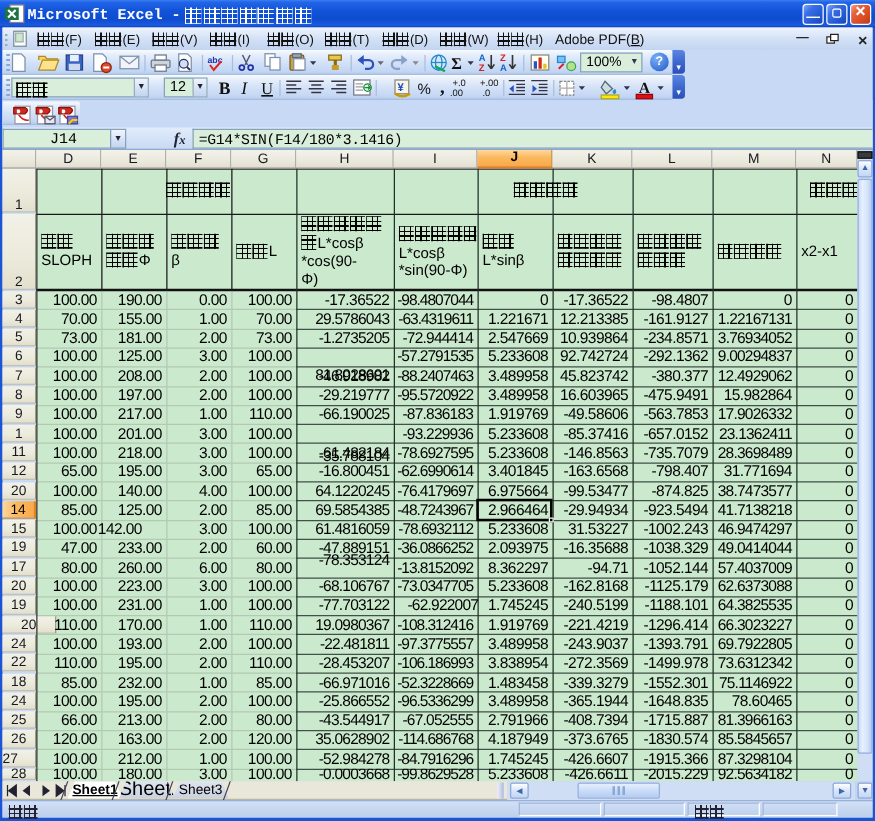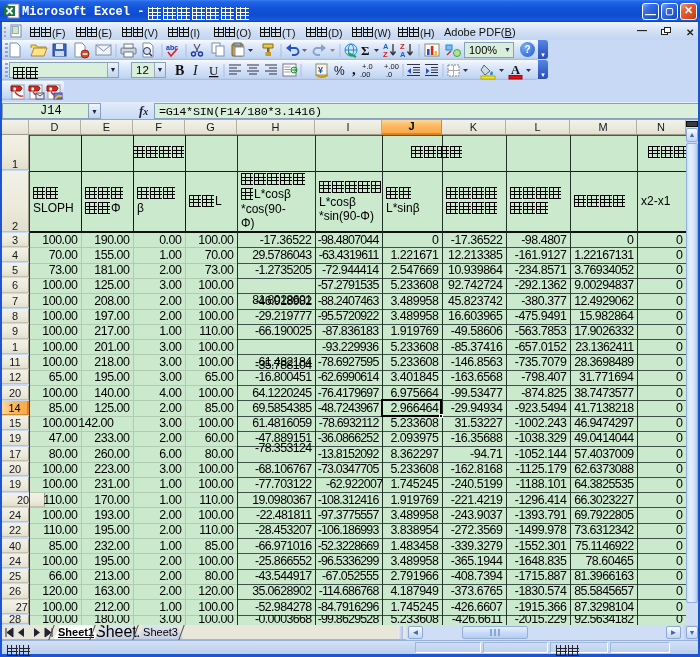--- a/index.html
+++ b/index.html
@@ -267,25 +267,25 @@
 <div class="ab" style="left:2px;top:385.5px;width:27px;height:14.3px;background:linear-gradient(180deg,#f2f1e8 0%,#eceadb 60%,#e2dfcd 100%);border-right:1px solid #9c9a8a;border-bottom:1px solid #c4c1b2;text-align:center;font-size:11px;color:#15181f;line-height:14.3px">20</div>
 <div class="ab" style="left:2px;top:400.8px;width:27px;height:14.3px;background:linear-gradient(90deg,#fdd89e 0%,#fbb95f 45%,#f9a94a 100%);border-right:2px solid #e0821e;border-bottom:1px solid #c98a30;text-align:center;font-size:11px;color:#000;line-height:14.3px">14</div>
 <div class="ab" style="left:2px;top:416.1px;width:27px;height:14.3px;background:linear-gradient(180deg,#f2f1e8 0%,#eceadb 60%,#e2dfcd 100%);border-right:1px solid #9c9a8a;border-bottom:1px solid #c4c1b2;text-align:center;font-size:11px;color:#15181f;line-height:14.3px">15</div>
 <div class="ab" style="left:2px;top:431.4px;width:27px;height:14.3px;background:linear-gradient(180deg,#f2f1e8 0%,#eceadb 60%,#e2dfcd 100%);border-right:1px solid #9c9a8a;border-bottom:1px solid #c4c1b2;text-align:center;font-size:11px;color:#15181f;line-height:14.3px">19</div>
 <div class="ab" style="left:2px;top:446.70000000000005px;width:27px;height:14.3px;background:linear-gradient(180deg,#f2f1e8 0%,#eceadb 60%,#e2dfcd 100%);border-right:1px solid #9c9a8a;border-bottom:1px solid #c4c1b2;text-align:center;font-size:11px;color:#15181f;line-height:14.3px">17</div>
 <div class="ab" style="left:2px;top:462.0px;width:27px;height:14.3px;background:linear-gradient(180deg,#f2f1e8 0%,#eceadb 60%,#e2dfcd 100%);border-right:1px solid #9c9a8a;border-bottom:1px solid #c4c1b2;text-align:center;font-size:11px;color:#15181f;line-height:14.3px">20</div>
 <div class="ab" style="left:2px;top:477.3px;width:27px;height:14.3px;background:linear-gradient(180deg,#f2f1e8 0%,#eceadb 60%,#e2dfcd 100%);border-right:1px solid #9c9a8a;border-bottom:1px solid #c4c1b2;text-align:center;font-size:11px;color:#15181f;line-height:14.3px">19</div>
 <div class="ab" style="left:2px;top:492.6px;width:43px;height:14.3px;background:linear-gradient(180deg,#f2f1e8 0%,#eceadb 60%,#e2dfcd 100%);border-right:1px solid #9c9a8a;border-bottom:1px solid #c4c1b2;text-align:center;font-size:11px;color:#15181f;line-height:14.3px">20</div>
 <div class="ab" style="left:2px;top:507.90000000000003px;width:27px;height:14.3px;background:linear-gradient(180deg,#f2f1e8 0%,#eceadb 60%,#e2dfcd 100%);border-right:1px solid #9c9a8a;border-bottom:1px solid #c4c1b2;text-align:center;font-size:11px;color:#15181f;line-height:14.3px">24</div>
 <div class="ab" style="left:2px;top:523.2px;width:27px;height:14.3px;background:linear-gradient(180deg,#f2f1e8 0%,#eceadb 60%,#e2dfcd 100%);border-right:1px solid #9c9a8a;border-bottom:1px solid #c4c1b2;text-align:center;font-size:11px;color:#15181f;line-height:14.3px">22</div>
-<div class="ab" style="left:2px;top:538.5px;width:27px;height:14.3px;background:linear-gradient(180deg,#f2f1e8 0%,#eceadb 60%,#e2dfcd 100%);border-right:1px solid #9c9a8a;border-bottom:1px solid #c4c1b2;text-align:center;font-size:11px;color:#15181f;line-height:14.3px">40</div>
+<div class="ab" style="left:2px;top:538.5px;width:27px;height:14.3px;background:linear-gradient(180deg,#f2f1e8 0%,#eceadb 60%,#e2dfcd 100%);border-right:1px solid #9c9a8a;border-bottom:1px solid #c4c1b2;text-align:center;font-size:11px;color:#15181f;line-height:14.3px">18</div>
 <div class="ab" style="left:2px;top:553.8px;width:27px;height:14.3px;background:linear-gradient(180deg,#f2f1e8 0%,#eceadb 60%,#e2dfcd 100%);border-right:1px solid #9c9a8a;border-bottom:1px solid #c4c1b2;text-align:center;font-size:11px;color:#15181f;line-height:14.3px">24</div>
 <div class="ab" style="left:2px;top:569.1px;width:27px;height:14.3px;background:linear-gradient(180deg,#f2f1e8 0%,#eceadb 60%,#e2dfcd 100%);border-right:1px solid #9c9a8a;border-bottom:1px solid #c4c1b2;text-align:center;font-size:11px;color:#15181f;line-height:14.3px">25</div>
 <div class="ab" style="left:2px;top:584.4000000000001px;width:27px;height:14.3px;background:linear-gradient(180deg,#f2f1e8 0%,#eceadb 60%,#e2dfcd 100%);border-right:1px solid #9c9a8a;border-bottom:1px solid #c4c1b2;text-align:center;font-size:11px;color:#15181f;line-height:14.3px">26</div>
-<div class="ab" style="left:2px;top:599.7px;width:27px;height:14.3px;background:linear-gradient(180deg,#f2f1e8 0%,#eceadb 60%,#e2dfcd 100%);border-right:1px solid #9c9a8a;border-bottom:1px solid #c4c1b2;text-align:right;font-size:11px;color:#15181f;line-height:14.3px">27</div>
+<div class="ab" style="left:2px;top:599.7px;width:27px;height:14.3px;background:linear-gradient(180deg,#f2f1e8 0%,#eceadb 60%,#e2dfcd 100%);border-right:1px solid #9c9a8a;border-bottom:1px solid #c4c1b2;text-align:left;font-size:11px;color:#15181f;line-height:14.3px">27</div>
 <div class="ab" style="left:2px;top:615.0px;width:27px;height:9.0px;background:linear-gradient(180deg,#f2f1e8 0%,#eceadb 60%,#e2dfcd 100%);border-right:1px solid #9c9a8a;border-bottom:1px solid #c4c1b2;text-align:center;font-size:11px;color:#15181f;line-height:9.0px">28</div>
 <div class="ab" style="left:29px;top:247.3px;width:208px;height:1px;background:#b2cab2"></div>
 <div class="ab" style="left:237px;top:247.3px;width:449px;height:1px;background:#40504a"></div>
 <div class="ab" style="left:29px;top:262.6px;width:208px;height:1px;background:#b2cab2"></div>
 <div class="ab" style="left:237px;top:262.6px;width:449px;height:1px;background:#40504a"></div>
 <div class="ab" style="left:29px;top:277.9px;width:208px;height:1px;background:#b2cab2"></div>
 <div class="ab" style="left:237px;top:277.9px;width:449px;height:1px;background:#40504a"></div>
 <div class="ab" style="left:29px;top:293.2px;width:208px;height:1px;background:#b2cab2"></div>
 <div class="ab" style="left:237px;top:293.2px;width:449px;height:1px;background:#40504a"></div>
 <div class="ab" style="left:29px;top:308.5px;width:208px;height:1px;background:#b2cab2"></div>

